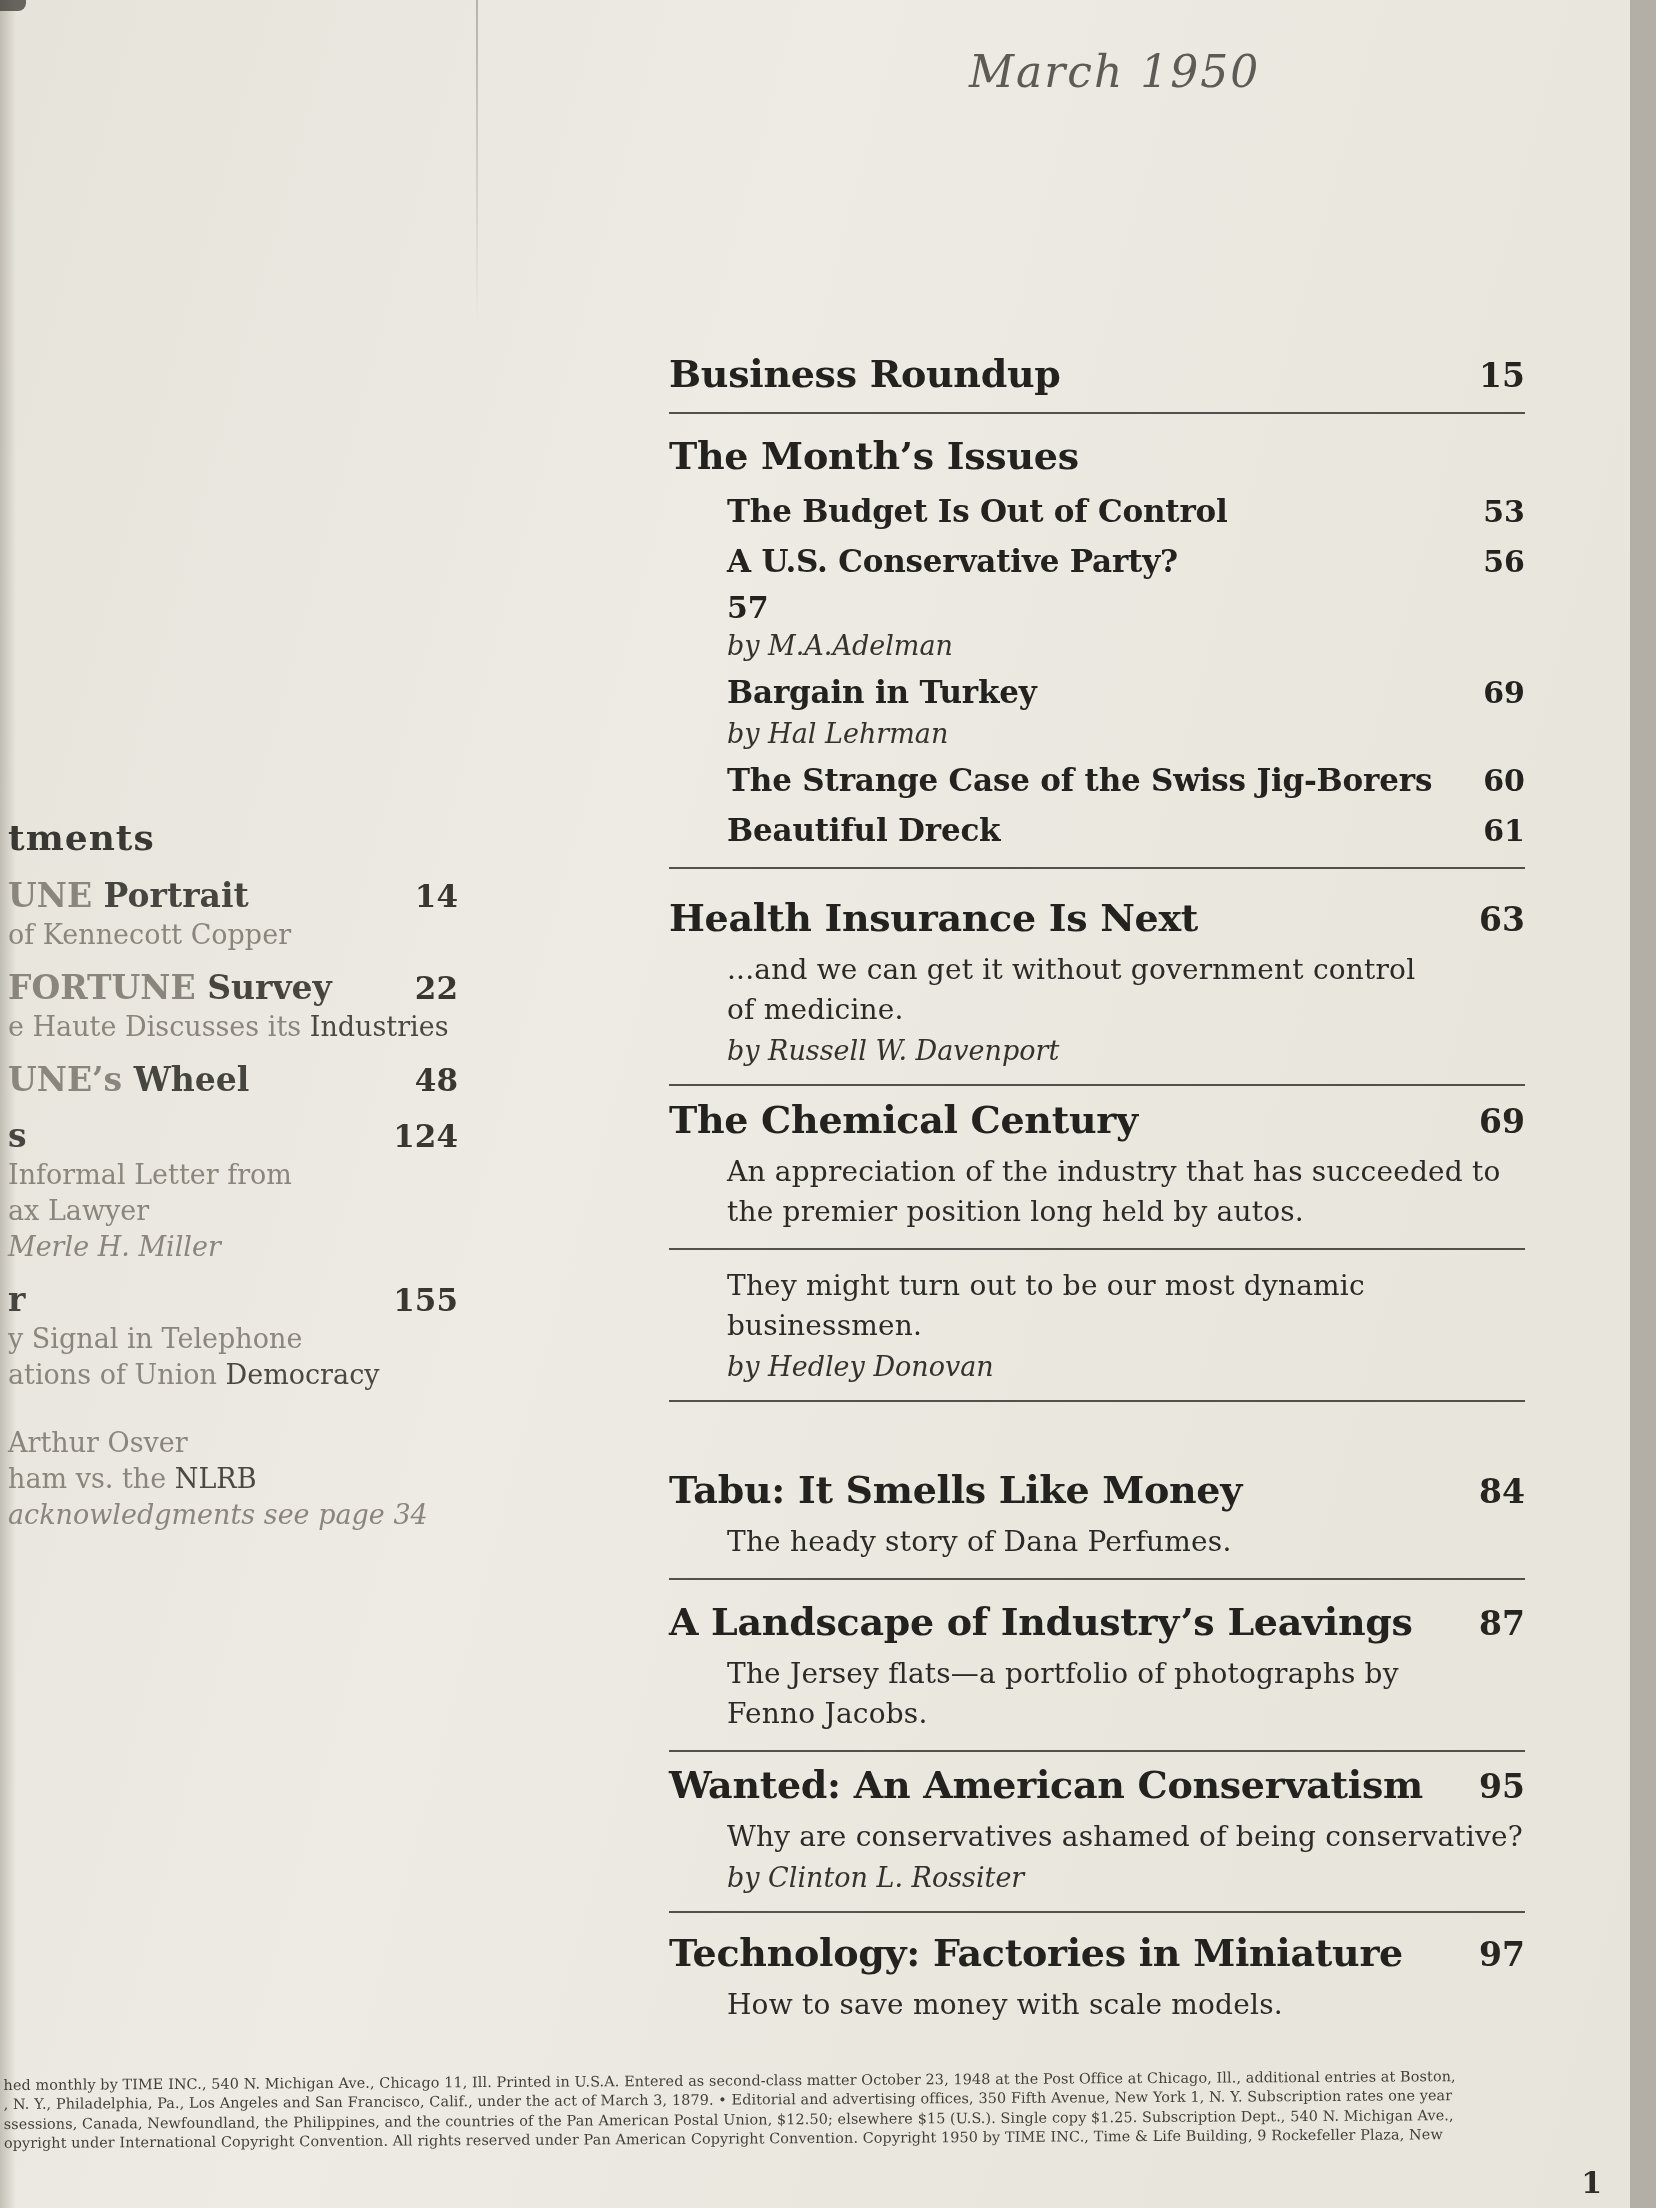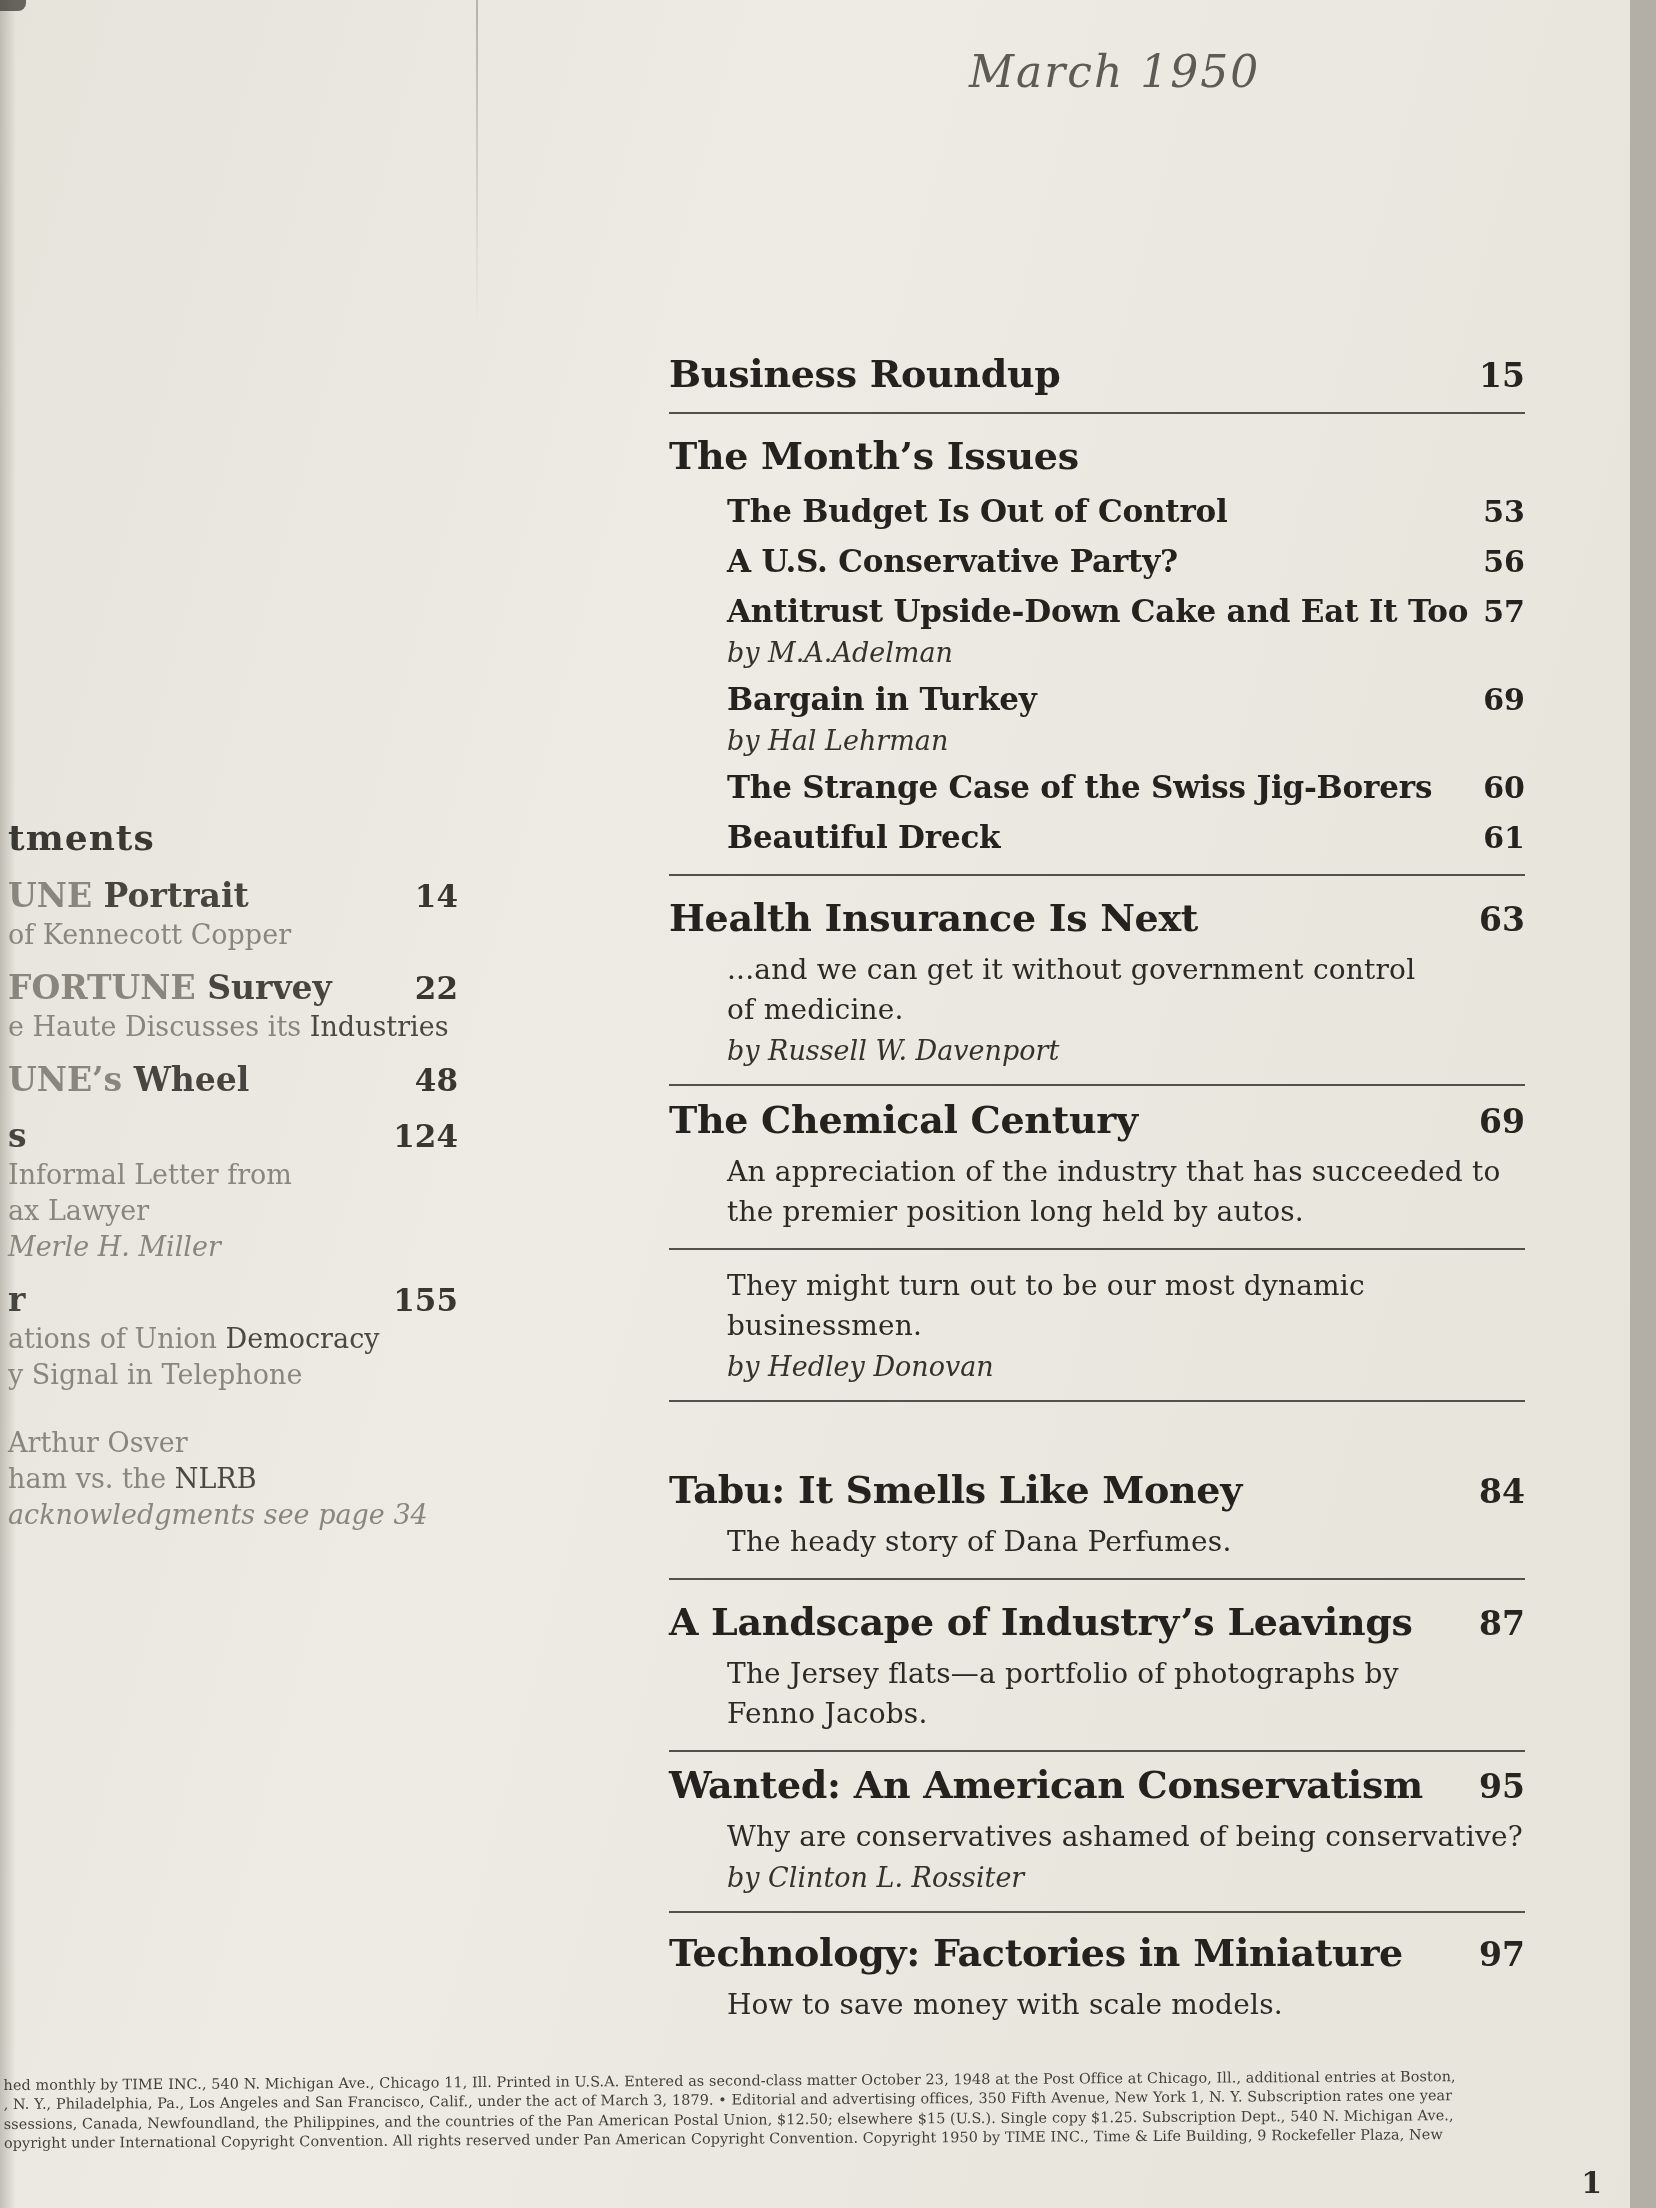--- a/index.html
+++ b/index.html
@@ -94,22 +94,22 @@
         <span class="t"><span class="darker">s</span></span>
         <span class="pg">124</span>
       </div>
       <div class="dept-sub"><span class="faded">Informal Letter from</span></div>
       <div class="dept-sub"><span class="faded">ax Lawyer</span></div>
       <div class="dept-sub italic"><span class="faded">Merle H. Miller</span></div>
       <div class="dept-entry">
         <span class="t"><span class="darker">r</span></span>
         <span class="pg">155</span>
       </div>
+      <div class="dept-sub"><span class="faded">y Signal in Telephone</span></div>
       <div class="dept-sub"><span class="faded">ations of Union </span><span class="darker">Democracy</span></div>
-      <div class="dept-sub"><span class="faded">y Signal in Telephone</span></div>
       <div class="dept-sub gap"><span class="faded">Arthur Osver</span></div>
       <div class="dept-sub"><span class="faded">ham vs. the </span><span class="darker">NLRB</span></div>
       <div class="dept-sub italic"><span class="faded">acknowledgments see page 34</span></div>
     </div>
 
   <div class="main-col" id="main-col">
       <div class="toc-section" style="top: 352px;">
         <div class="toc-head">
           <span class="toc-title">Business Roundup</span>
           <span class="toc-pg">15</span>
@@ -123,21 +123,20 @@
         </div>
         <div class="item-row">
           <span class="item-title">The Budget Is Out of Control</span>
           <span class="item-pg">53</span>
         </div>
         <div class="item-row">
           <span class="item-title">A U.S. Conservative Party?</span>
           <span class="item-pg">56</span>
         </div>
         <div class="item-row">
-          <span class="item-title">Antitrust Upside-Down Cake and Eat It Too</span>
           <span class="item-pg">57</span>
         </div>
         <div class="byline">by M.A.Adelman</div>
         <div class="item-row">
           <span class="item-title">Bargain in Turkey</span>
           <span class="item-pg">69</span>
         </div>
         <div class="byline">by Hal Lehrman</div>
         <div class="item-row">
           <span class="item-title">The Strange Case of the Swiss Jig-Borers</span>

